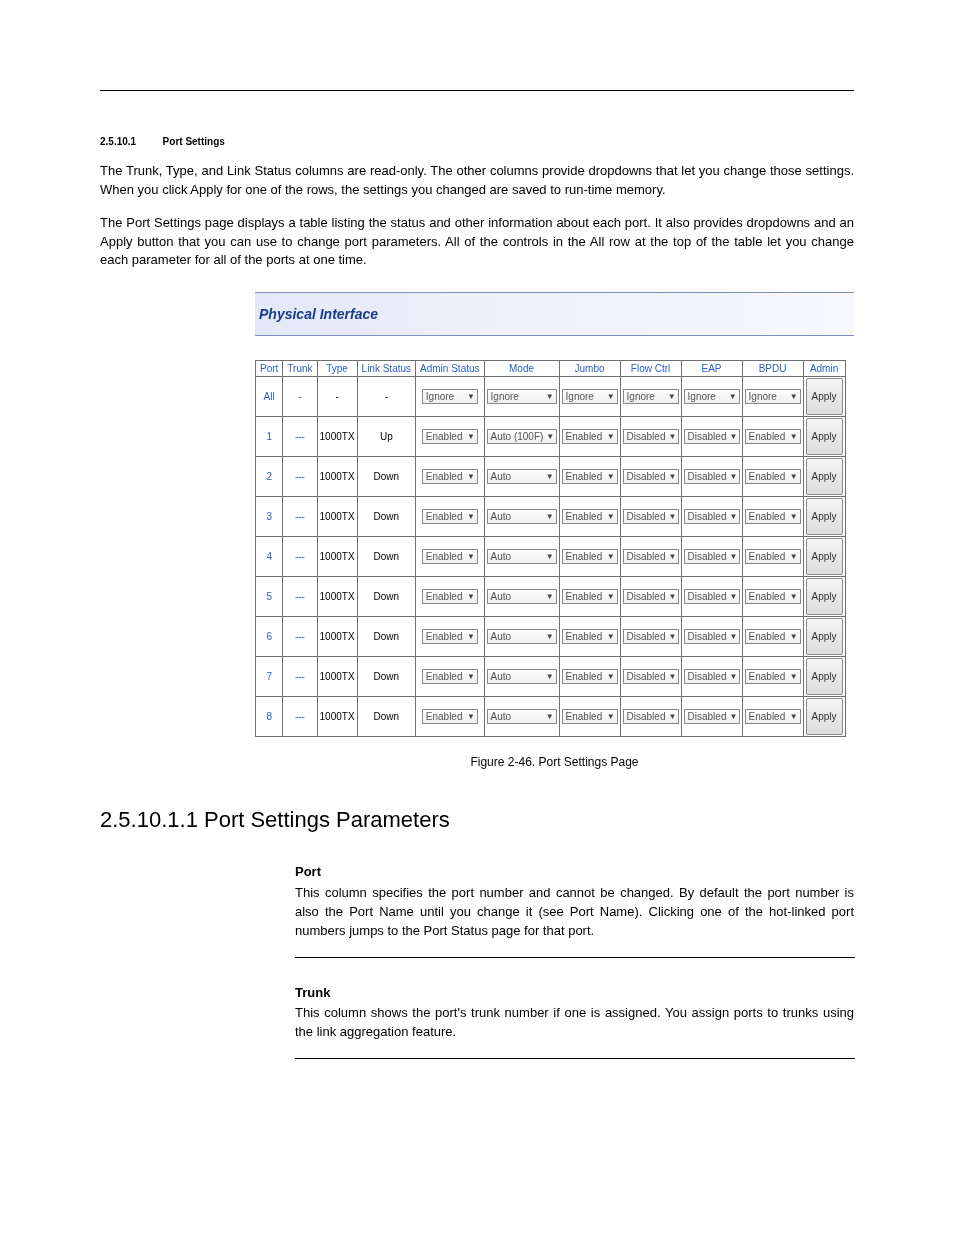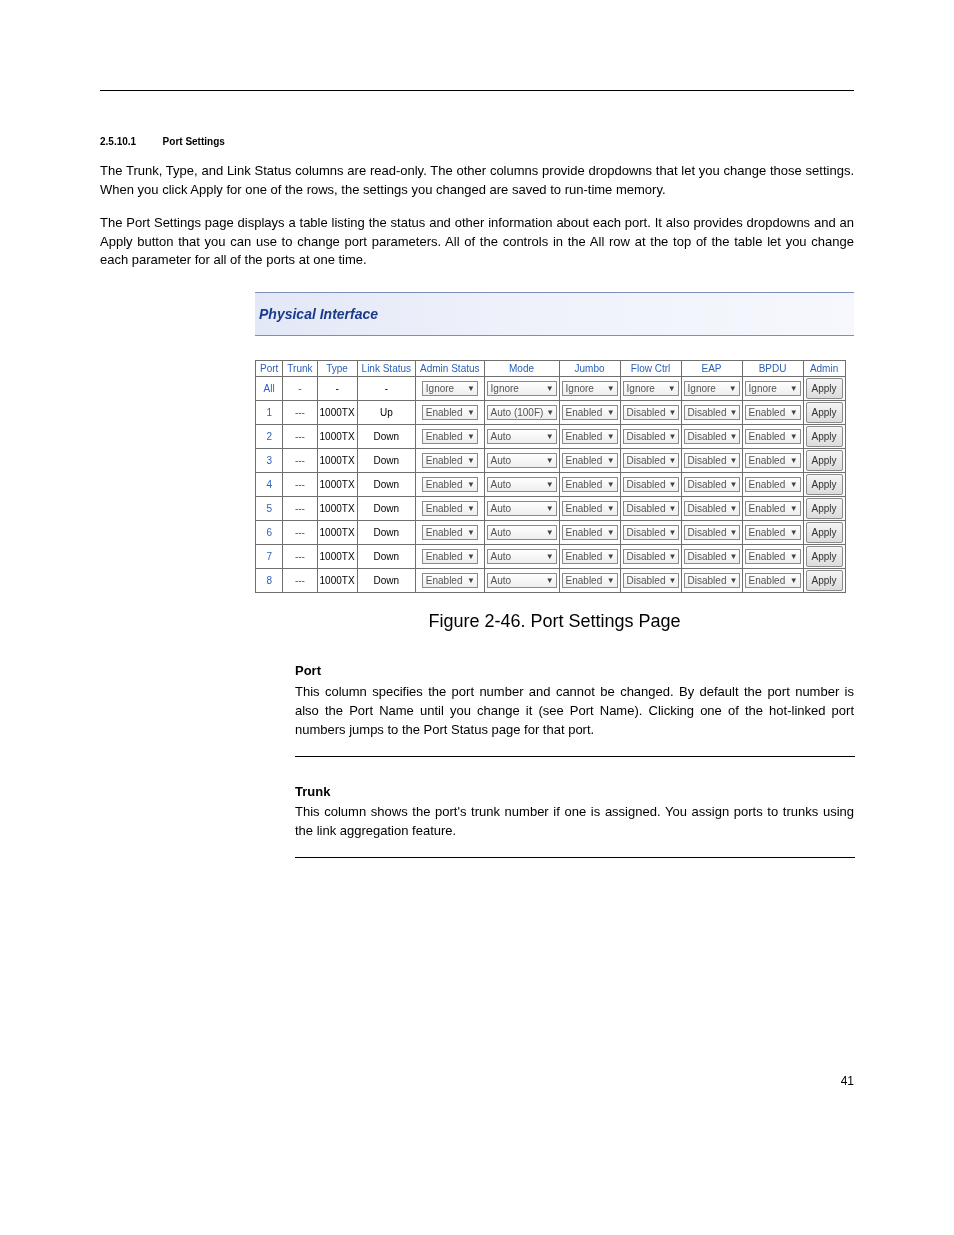--- a/index.html
+++ b/index.html
@@ -87,26 +87,26 @@
     font-size: 8px;
     color: #444;
     margin-left: 3px;
   }
   .btn-apply {
     display: inline-block;
     border: 1px solid #8a8a8a;
     background: linear-gradient(#f5f5f5,#dcdcdc);
     font-size: 10px;
     color: #333;
-    padding: 4px 5px;
+    padding: 12px 5px;
     border-radius: 2px;
   }
   .fig-caption {
     text-align: center;
-    font-size: 18px;
+    font-size: 12px;
     margin-top: 18px;
   }
   .def-block {
     margin: 30px 0 0 195px;
     font-size: 13px;
     line-height: 1.45;
     text-align: justify;
   }
   .def-label {
     font-weight: bold;
@@ -442,20 +442,21 @@
                 <span class="chev">▼</span>
               </span></td>
             <td><span class="btn-apply">Apply</span></td>
           </tr>
         </tbody>
     </table>
 
     <div class="fig-caption">Figure 2-46. Port Settings Page</div>
   </div>
 
+  <div class="main-section-title">2.5.10.1.1 Port Settings Parameters</div>
 
   <div class="def-block">
     <div class="def-label">Port</div>
     <div>This column specifies the port number and cannot be changed. By default the port number is also the Port Name until you change it (see Port Name). Clicking one of the hot-linked port numbers jumps to the Port Status page for that port.</div>
     <div class="def-sep"></div>
 
     <div class="def-label">Trunk</div>
     <div>This column shows the port's trunk number if one is assigned. You assign ports to trunks using the link aggregation feature.</div>
     <div class="def-sep"></div>
   </div>

